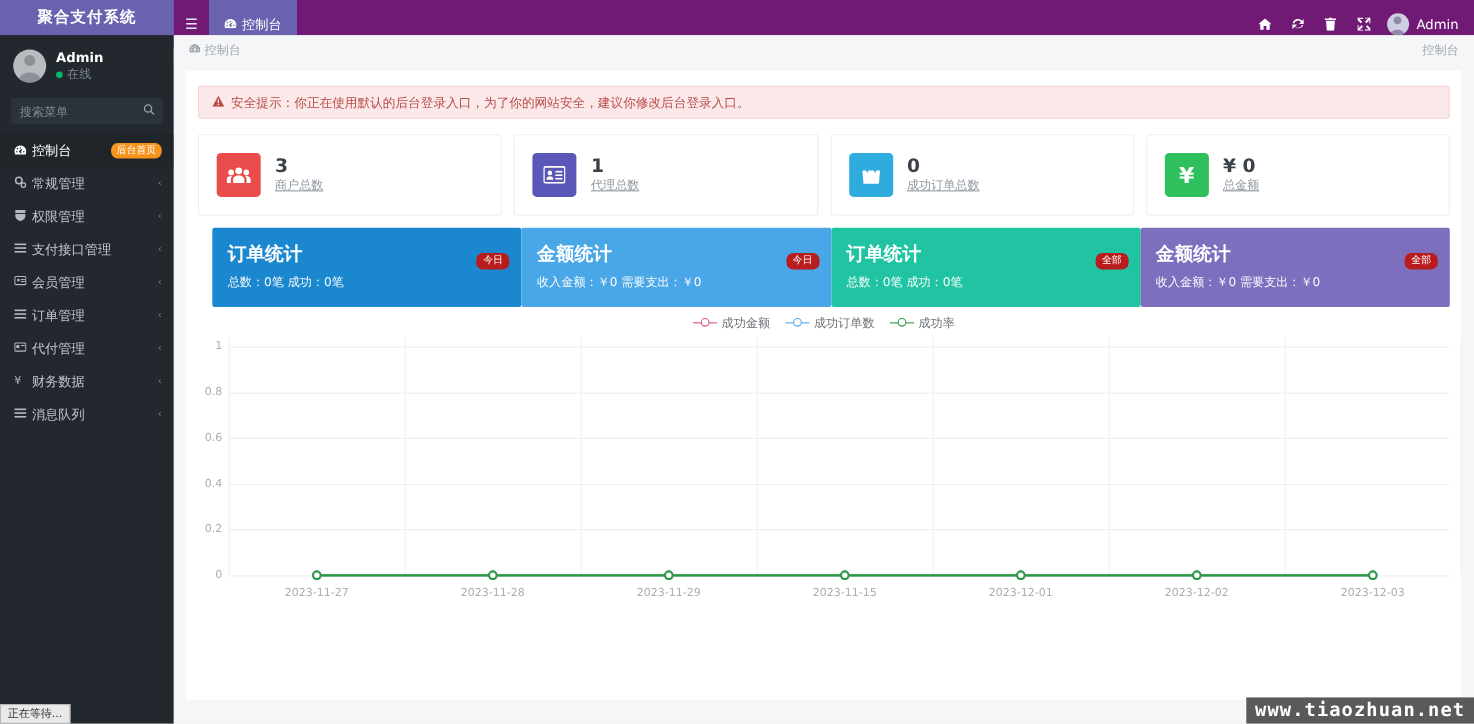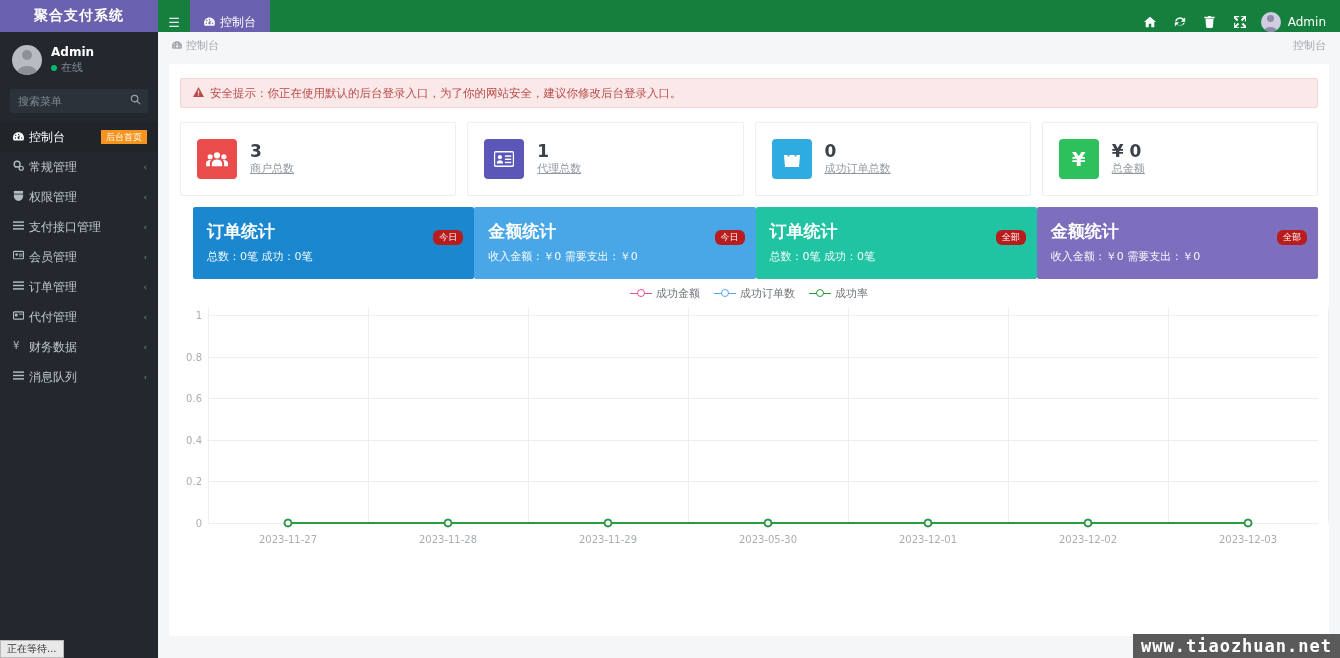--- a/index.html
+++ b/index.html
@@ -8,21 +8,21 @@
     font-family: "DejaVu Sans", "Liberation Sans", sans-serif;
     font-size: 12px;
     background: #f2f2f2;
     overflow: hidden;
   }
   #app { position: relative; width: 1340px; height: 658px; }
 
   
   .topbar {
     position: absolute; left: 0; top: 0; width: 1340px; height: 44px;
-    background: #15803d; display: flex; align-items: stretch;
+    background: #701a75; display: flex; align-items: stretch;
   }
   .logo {
     width: 158px; height: 32px; background: #6a62ae;
     display: flex; align-items: center; justify-content: center;
     color: #fff; font-size: 14px; font-weight: bold; letter-spacing: 1px;
   }
   .hamburger {
     width: 32px; display: flex; align-items: center; justify-content: center;
     color: #e6e4f2; font-size: 13px; cursor: pointer;
   }
@@ -99,21 +99,21 @@
     padding: 0 11px 0 13px; color: #c0c6cc; font-size: 12px;
     cursor: pointer; position: relative;
   }
   .menu li.active { background: #1f2529; color: #fff; }
   .menu li .mico { width: 16px; font-size: 11px; color: #b4bac0; flex: none; }
   .menu li.active .mico { color: #fff; }
   .menu li .mlabel { flex: 1; }
   .menu li .arrow { font-size: 9px; color: #7c858e; }
   .badge-home {
     background: #f7941e; color: #fff; font-size: 9px;
-    padding: 1px 5px; border-radius: 0; line-height: 12px;
+    padding: 1px 5px; border-radius: 6px; line-height: 12px;
   }
 
   
   .content {
     position: absolute; left: 158px; top: 32px;
     width: 1182px; height: 626px; background: #f5f6f7; overflow: hidden;
   }
   .crumbbar {
     height: 26px; display: flex; align-items: center;
     padding: 0 14px; background: #f5f6f7;
@@ -494,21 +494,21 @@
             <div class="vline" style="left: 188px;"></div>
             <div class="vline" style="left: 348px;"></div>
             <div class="vline" style="left: 508px;"></div>
             <div class="vline" style="left: 668px;"></div>
             <div class="vline" style="left: 828px;"></div>
             <div class="vline" style="left: 988px;"></div>
             <div class="vline" style="left: 1148px;"></div>
             <div class="xlabel" style="left: 108px;">2023-11-27</div>
             <div class="xlabel" style="left: 268px;">2023-11-28</div>
             <div class="xlabel" style="left: 428px;">2023-11-29</div>
-            <div class="xlabel" style="left: 588px;">2023-05-30</div>
+            <div class="xlabel" style="left: 588px;">2023-11-15</div>
             <div class="xlabel" style="left: 748px;">2023-12-01</div>
             <div class="xlabel" style="left: 908px;">2023-12-02</div>
             <div class="xlabel" style="left: 1068px;">2023-12-03</div>
             <svg class="series-svg" width="1160" height="238">
               <polyline points="108,216 268,216 428,216 588,216 748,216 908,216 1068,216" fill="none" stroke="#e2538a" stroke-width="1.6"></polyline>
               <circle cx="108" cy="216" r="3.4" fill="#ffffff" stroke="#e2538a" stroke-width="1.8"></circle>
               <circle cx="268" cy="216" r="3.4" fill="#ffffff" stroke="#e2538a" stroke-width="1.8"></circle>
               <circle cx="428" cy="216" r="3.4" fill="#ffffff" stroke="#e2538a" stroke-width="1.8"></circle>
               <circle cx="588" cy="216" r="3.4" fill="#ffffff" stroke="#e2538a" stroke-width="1.8"></circle>
               <circle cx="748" cy="216" r="3.4" fill="#ffffff" stroke="#e2538a" stroke-width="1.8"></circle>

